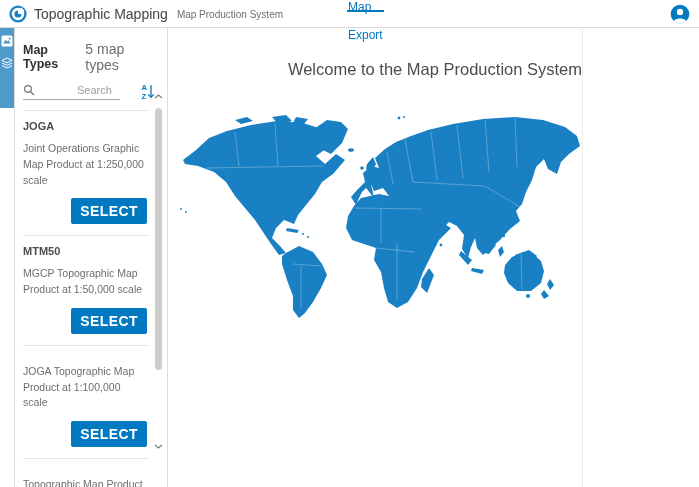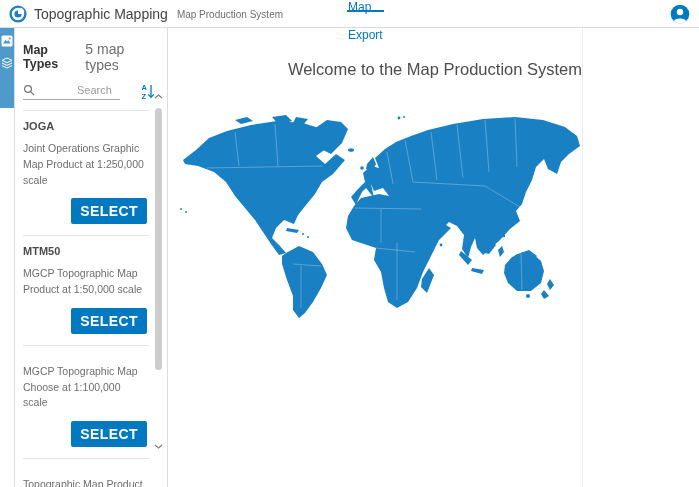--- a/index.html
+++ b/index.html
@@ -141,21 +141,21 @@
             <div class="item-title">JOGA</div>
             <div class="item-desc">Joint Operations Graphic Map Product at 1:250,000 scale</div>
             <button class="select-btn">SELECT</button>
           </div>
           <div class="map-item">
             <div class="item-title">MTM50</div>
             <div class="item-desc">MGCP Topographic Map Product at 1:50,000 scale</div>
             <button class="select-btn">SELECT</button>
           </div>
           <div class="map-item">
-            <div class="item-desc">MGCP Topographic Map Choose at 1:100,000 scale</div>
+            <div class="item-desc">JOGA Topographic Map Product at 1:100,000 scale</div>
             <button class="select-btn">SELECT</button>
           </div>
           <div class="map-item">
             <div class="item-desc">Topographic Map Product at 1:50,000 scale</div>
           </div>
         </div>
 
       <div class="scrollbar">
         <span class="scroll-arrow scroll-up">
           <svg viewBox="0 0 9 5" width="9" height="5" fill="none" stroke="#7e7e7e" stroke-width="1.2">

